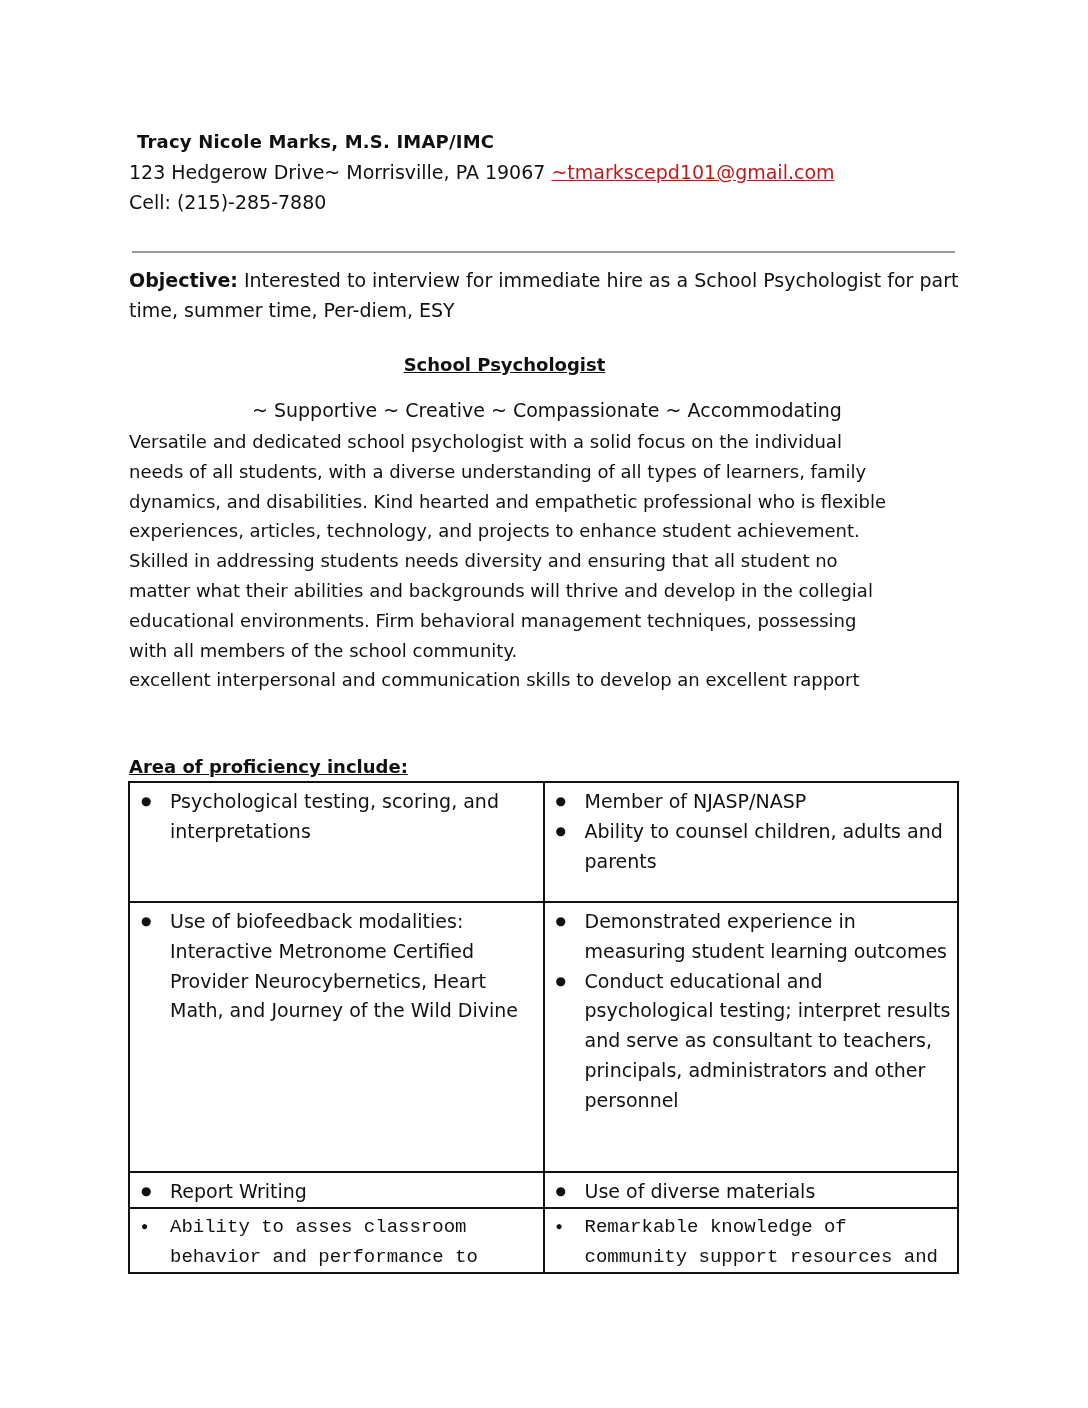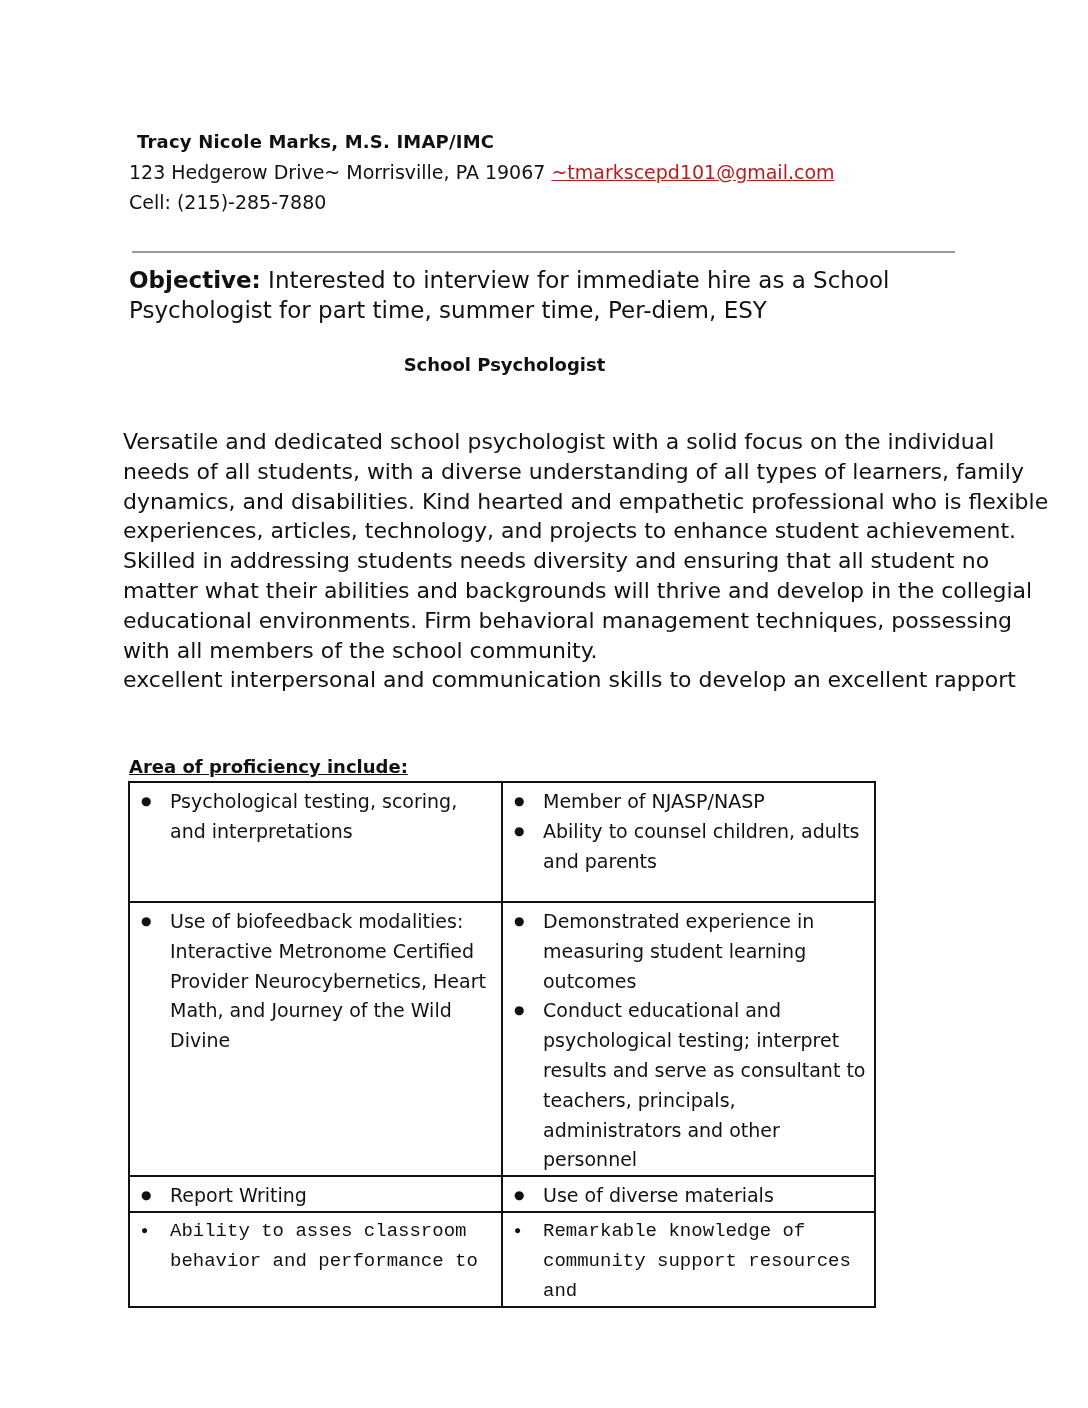--- a/index.html
+++ b/index.html
@@ -5,29 +5,29 @@
   html, body { margin: 0; padding: 0; background: #ffffff; }
   body { width: 1088px; height: 1408px; position: relative; overflow: hidden;
          font-family: "DejaVu Sans", sans-serif; color: #111111; }
   .page { position: absolute; left: 0; top: 0; width: 1088px; height: 1408px; }
   .abs { position: absolute; white-space: nowrap; }
   .name { left: 129px; top: 131px; font-size: 18px; font-weight: bold; letter-spacing: 0.2px; margin-left: 8px; }
   .addr { left: 129px; top: 161px; font-size: 19px; }
   .addr a { color: #b91c1c; text-decoration: underline; }
   .cell { left: 129px; top: 191px; font-size: 19px; }
   .rule { left: 132px; top: 251px; width: 823px; height: 2px; background: #9a9a9a; }
-  .objective { left: 129px; top: 265px; width: 840px; font-size: 23px; line-height: 30px; white-space: normal; }
+  .objective { left: 129px; top: 265px; width: 840px; font-size: 19px; line-height: 30px; white-space: normal; }
   .objective b { font-weight: bold; }
-  .section-title { left: 0; width: 1009px; top: 354px; text-align: center; font-size: 18px; font-weight: bold; padding-left: 0; }
+  .section-title { left: 0; width: 1009px; top: 354px; text-align: center; font-size: 18px; font-weight: bold; padding-left: 0; text-decoration: underline; }
   .section-title span { position: relative; left: 0; }
   .traits { left: 252px; top: 399px; font-size: 19px; }
-  .summary { left: 123px; top: 427px; width: 850px; font-size: 22px; line-height: 29.8px; white-space: normal; }
+  .summary { left: 129px; top: 427px; width: 850px; font-size: 18px; line-height: 29.8px; white-space: normal; }
   .summary div { white-space: nowrap; }
   .prof-title { left: 129px; top: 756px; font-size: 18px; font-weight: bold; text-decoration: underline; }
-  table.prof { position: absolute; left: 128px; top: 781px; width: 748px; border-collapse: collapse; font-size: 19px; padding-left: 44px; }
+  table.prof { position: absolute; left: 128px; top: 781px; width: 831px; border-collapse: collapse; font-size: 19px; padding-left: 44px; }
   table.prof td { border: 2px solid #111; vertical-align: top; padding: 4px 0 0 0; width: 50%; }
   table.prof ul { list-style: none; margin: 0; padding: 0; }
   table.prof li { position: relative; padding-left: 40px; line-height: 29.8px; padding-right: 6px; }
   table.prof li::before { content: "\25CF"; position: absolute; left: 11px; top: 0; font-size: 12px; }
   .r1 td { height: 114px; }
   .r2 td { height: 264px; }
   .r3 td { height: 24px; }
   .r4 td { height: 56px; font-family: Liberation Mono, monospace; }
   .r4 { }
 </style>
@@ -47,20 +47,21 @@
   <div class="abs rule"></div>
 
   <div class="abs objective">
     <b>Objective:</b><span> Interested to interview for immediate hire as a School Psychologist for part time, summer time, Per-diem, ESY</span>
   </div>
 
   <div class="abs section-title">
     <span>School Psychologist</span>
   </div>
 
+  <div class="abs traits">~ Supportive ~ Creative ~ Compassionate ~ Accommodating</div>
 
   <div class="abs summary">
     <div>Versatile and dedicated school psychologist with a solid focus on the individual</div>
     <div>needs of all students, with a diverse understanding of all types of learners, family</div>
     <div>dynamics, and disabilities. Kind hearted and empathetic professional who is flexible</div>
     <div>experiences, articles, technology, and projects to enhance student achievement.</div>
     <div>Skilled in addressing students needs diversity and ensuring that all student no</div>
     <div>matter what their abilities and backgrounds will thrive and develop in the collegial</div>
     <div>educational environments. Firm behavioral management techniques, possessing</div>
     <div>with all members of the school community.</div>

